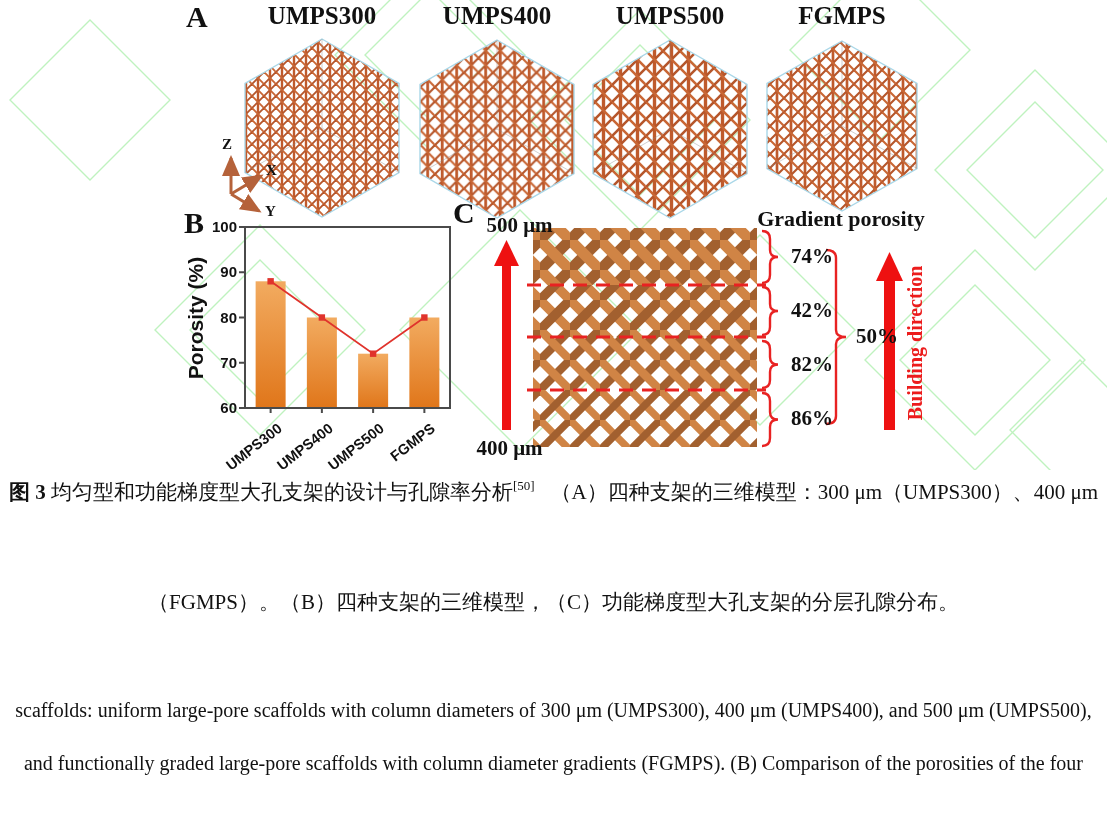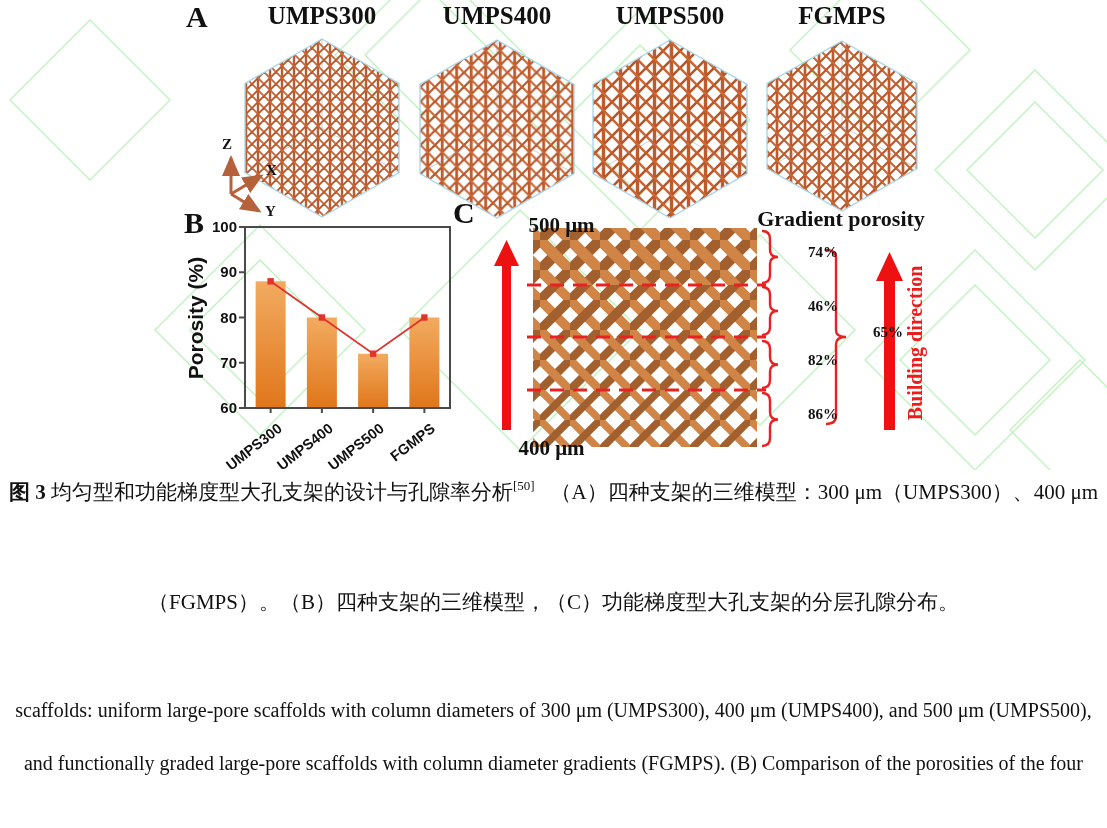--- a/index.html
+++ b/index.html
@@ -10,24 +10,24 @@
   .panel-letter{font-weight:bold;font-size:30px;font-family:"Liberation Serif",serif;}
   .scaf-title{font-weight:bold;font-size:25px;text-align:center;width:160px;font-family:"Liberation Serif",serif;}
   .axis-letter{font-weight:bold;font-size:15px;font-family:"Liberation Serif",serif;}
   .serif-bold{font-weight:bold;font-family:"Liberation Serif",serif;}
   .ylab{font-weight:bold;font-size:21px;transform:translate(-50%,-50%) rotate(-90deg);white-space:nowrap;
         font-family:"Liberation Sans",sans-serif;}
   .ytick{position:absolute;width:34px;text-align:right;font-weight:bold;font-size:15px;z-index:2;
          font-family:"Liberation Sans",sans-serif;}
   .xcat{position:absolute;width:88px;text-align:right;font-weight:bold;font-size:14.5px;z-index:2;
         transform:rotate(-38deg);transform-origin:100% 0%;font-family:"Liberation Sans",sans-serif;}
-  .pct{font-weight:bold;font-size:15px;width:52px;text-align:right;font-family:"Liberation Serif",serif;}
+  .pct{font-weight:bold;font-size:21px;width:52px;text-align:center;font-family:"Liberation Serif",serif;}
   .red-rot{color:var(--accent-red,#ec1c1c);font-weight:bold;font-size:20px;white-space:nowrap;
            transform:translate(-50%,-50%) rotate(-90deg);font-family:"Liberation Serif",serif;}
-  .um{font-weight:bold;font-size:21px;text-align:center;font-family:"Liberation Serif",serif;margin-left:42px;}
+  .um{font-weight:bold;font-size:21px;text-align:center;font-family:"Liberation Serif",serif;}
   .cap{position:absolute;left:0;width:1107px;text-align:center;z-index:2;
        font-family:"Liberation Serif",serif;white-space:nowrap;}
   .cap.zh{font-size:21px;}
   .cap.en{font-size:20px;}
   .cap b{font-weight:bold;}
   .cap sup{font-size:13px;position:relative;top:-1px;}
   .gap{display:inline-block;width:16px;}
 </style>
 </head>
 <body>
@@ -209,24 +209,24 @@
 
   <span class="abs panel-letter" style="left:184px;top:206px">B</span>
   <span class="abs ylab" style="left:196px;top:318px">Porosity (%)</span>
 
   <span class="abs panel-letter" style="left:453px;top:196px">C</span>
   <span class="abs um" style="left:472px;top:213px;width:95px">500 μm</span>
   <span class="abs um" style="left:462px;top:436px;width:95px">400 μm</span>
   <span class="abs serif-bold" style="left:756px;top:206px;width:170px;text-align:center;font-size:22px">Gradient porosity</span>
 
   <span class="abs pct" style="left:786px;top:244px">74%</span>
-  <span class="abs pct" style="left:786px;top:298px">46%</span>
+  <span class="abs pct" style="left:786px;top:298px">42%</span>
   <span class="abs pct" style="left:786px;top:352px">82%</span>
   <span class="abs pct" style="left:786px;top:406px">86%</span>
-  <span class="abs pct" style="left:851px;top:324px">65%</span>
+  <span class="abs pct" style="left:851px;top:324px">50%</span>
 
   <span class="abs red-rot" style="left:915px;top:343px">Building direction</span>
 
   <div id="ytick-labels">
       <span class="ytick" style="left: 203px; top: 399px;">60</span>
       <span class="ytick" style="left: 203px; top: 353.75px;">70</span>
       <span class="ytick" style="left: 203px; top: 308.5px;">80</span>
       <span class="ytick" style="left: 203px; top: 263.25px;">90</span>
       <span class="ytick" style="left: 203px; top: 218px;">100</span>
     </div>

